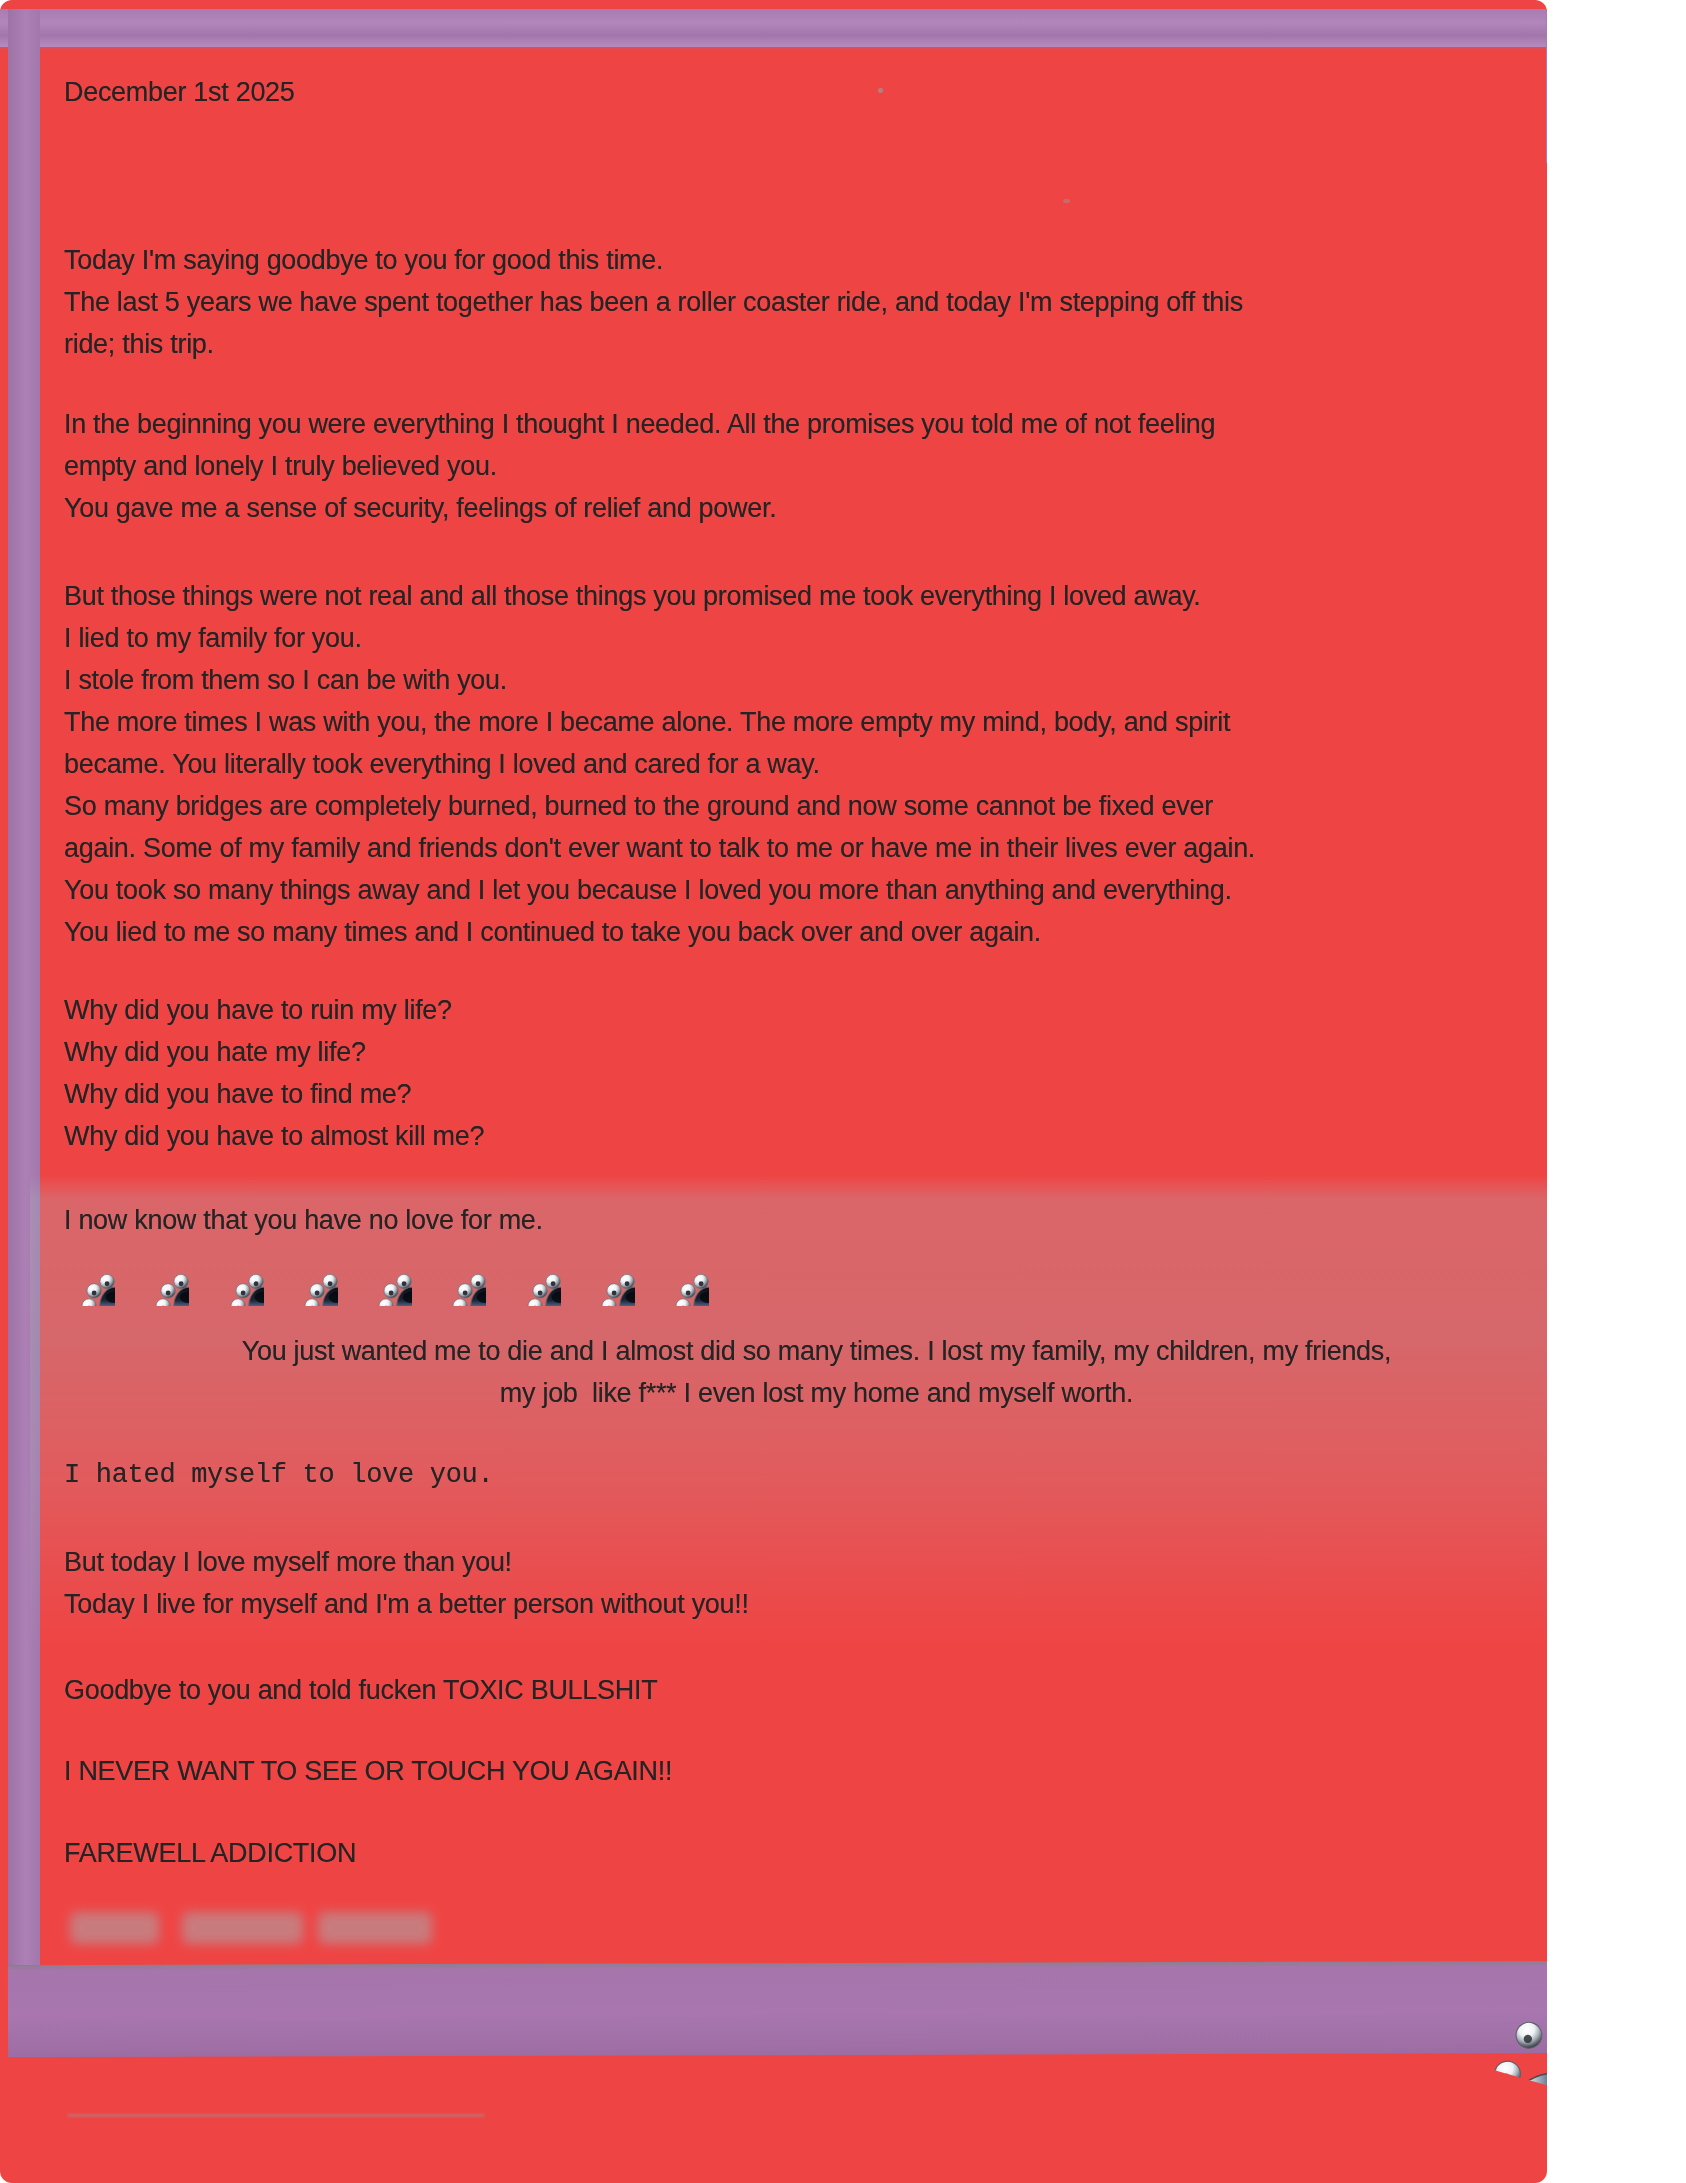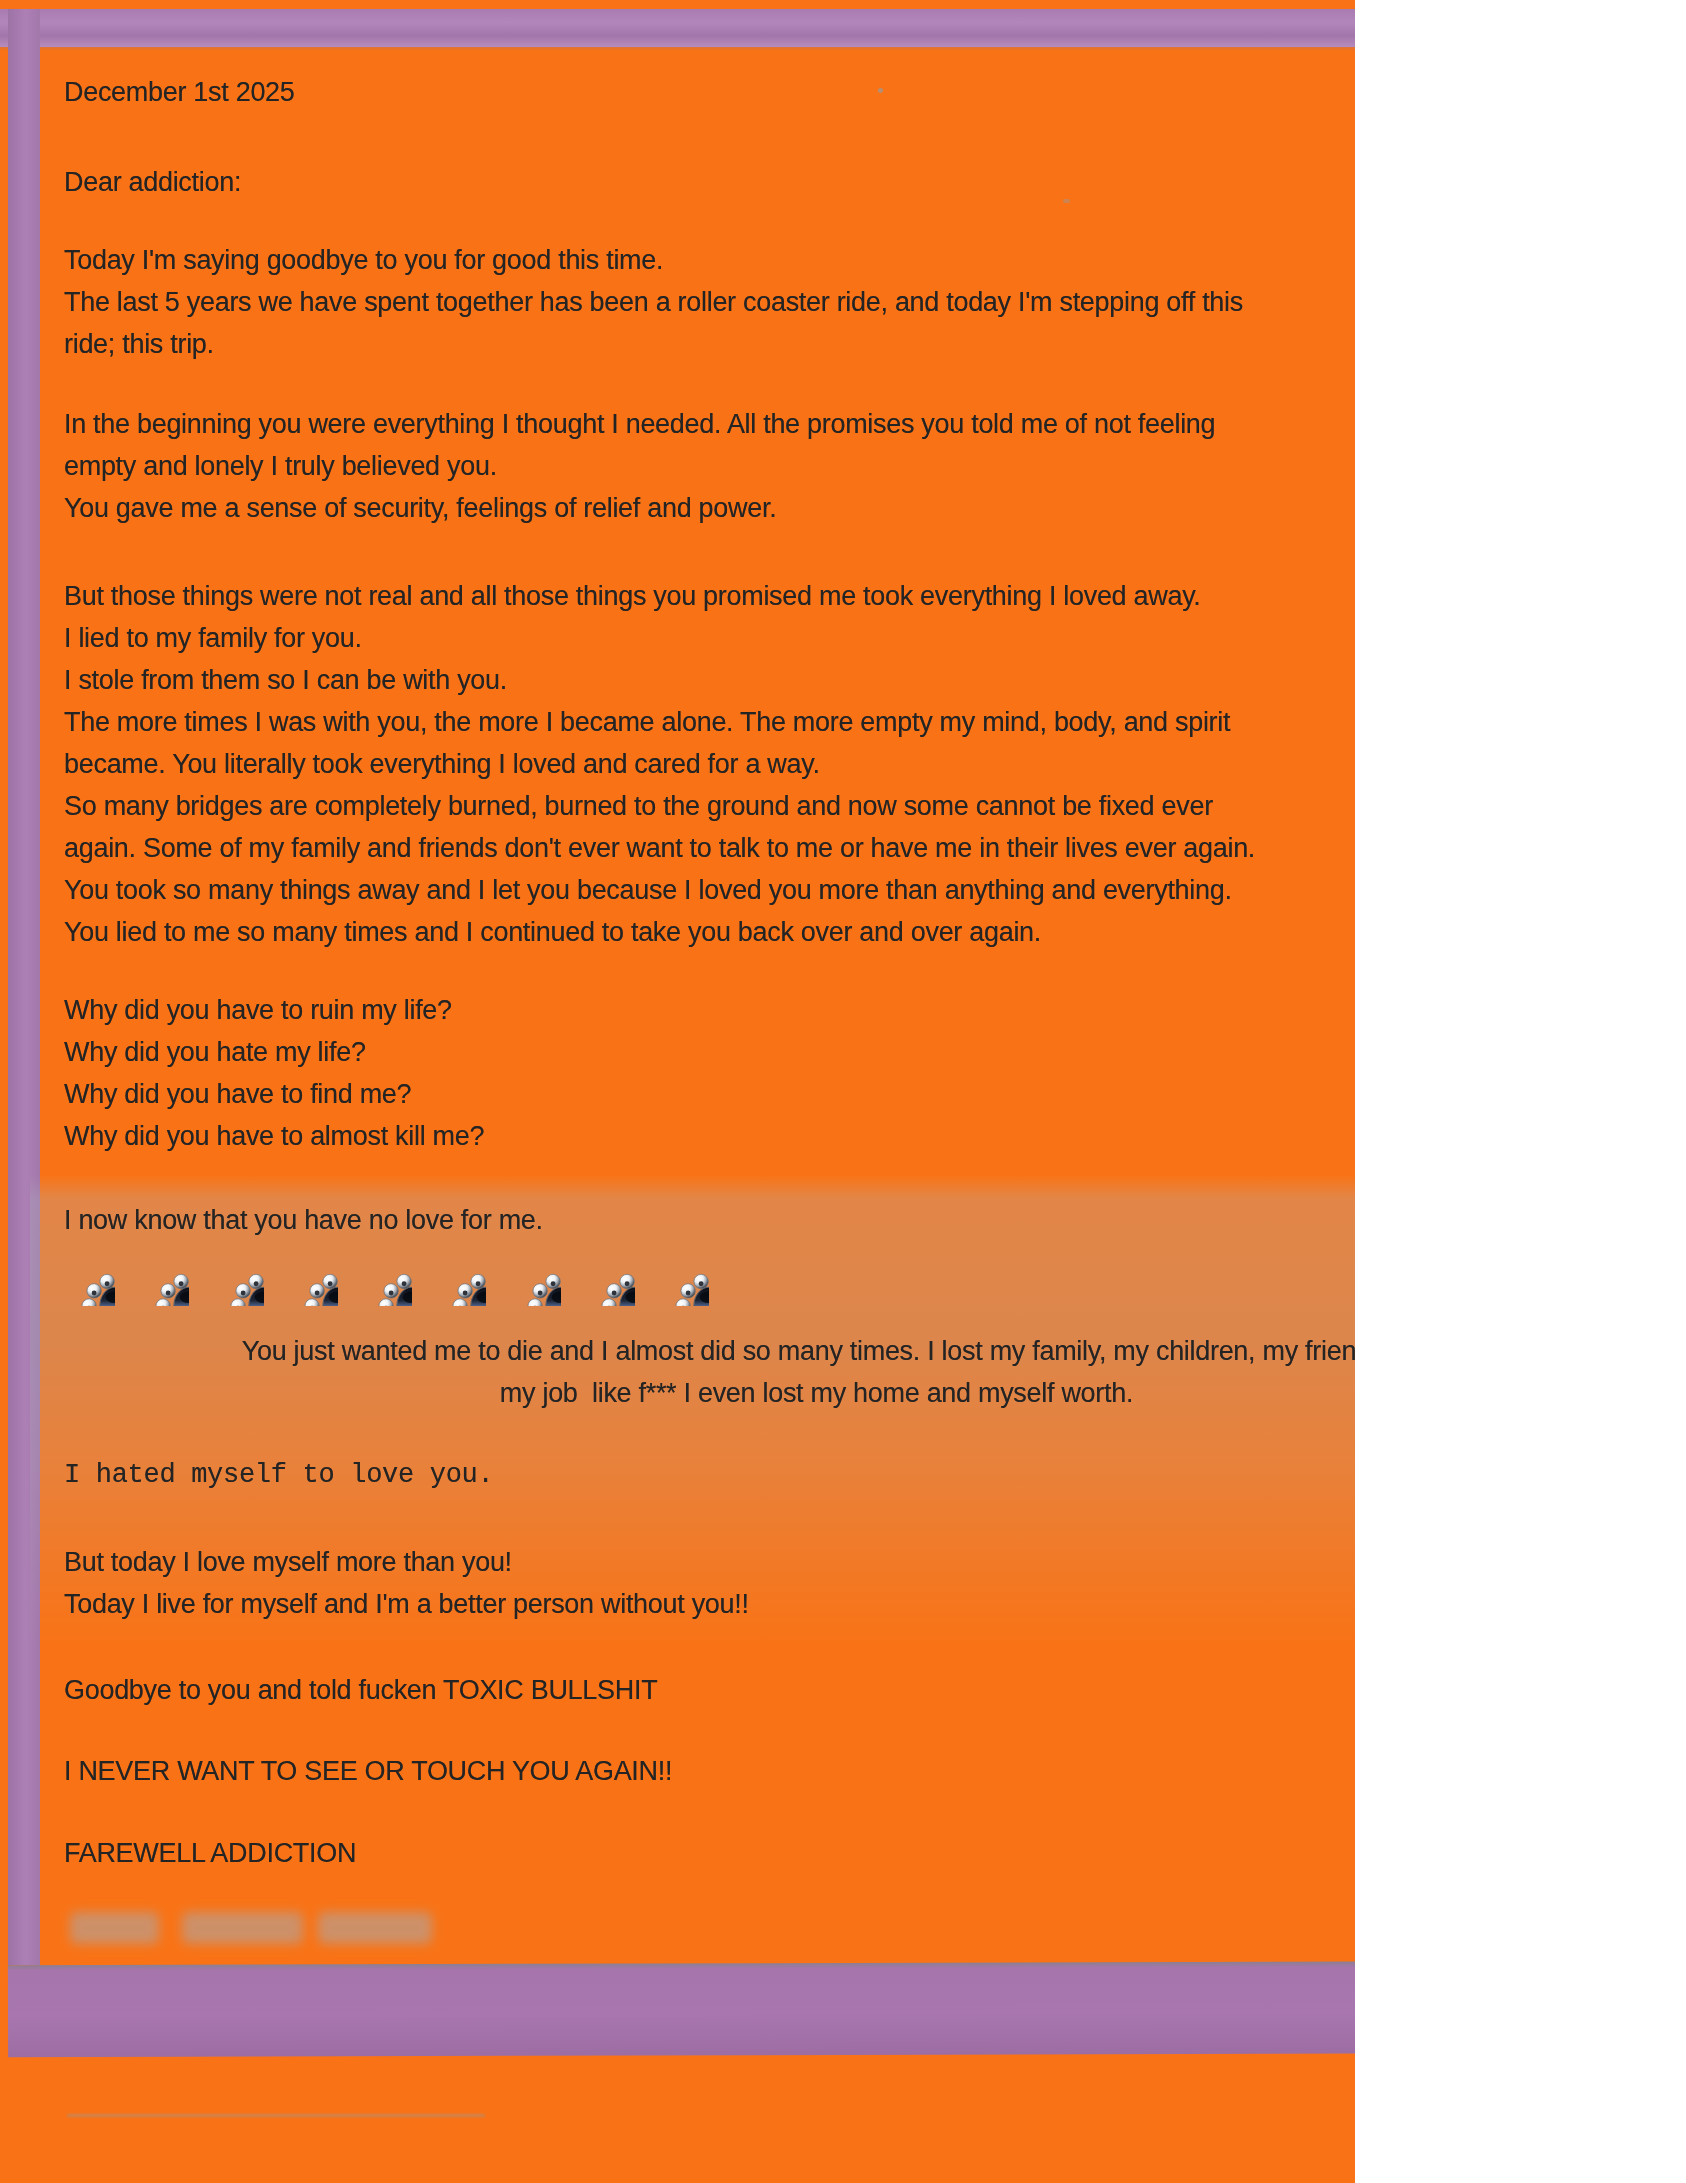--- a/index.html
+++ b/index.html
@@ -1,21 +1,22 @@
 <!DOCTYPE html>
 <html style="font-size:12px"><head>
 <meta charset="utf-8">
 <style>
   html,body{margin:0;padding:0;background:#ffffff;}
   .page{
     position:relative;
-    width:1355px;height:2183px;
-    background:#f97316;
+    width:1547px;height:2183px;
+    background:#ef4444;
     overflow:hidden;
     font-family:"Liberation Sans","DejaVu Sans",sans-serif;
+    border-radius:12px;
   }
   
   .band{position:absolute;background:#a87bb0;}
   .band-top{
     left:0;top:9px;width:1687px;height:38px;
     background:linear-gradient(180deg,#a97cb1 0%,#b286ba 35%,#a276aa 70%,#b68bbd 100%);
     box-shadow:0 2.3px 3px rgba(150,120,150,.35);
   }
   .band-left{
     left:7.6px;top:9px;width:32px;height:1956px;
@@ -241,21 +242,20 @@
   <div class="band band-bottom"></div>
 
   <div class="shade"></div>
   <div class="scanline"></div>
   <div class="speck s1"></div>
   <div class="speck s2"></div>
   <div class="speck s3"></div>
   <div class="speck s4"></div>
 
   <div class="text date">December 1st 2025</div>
-  <div class="text salutation">Dear addiction:</div>
   <div class="text para0">Today I'm saying goodbye to you for good this time.
 The last 5 years we have spent together has been a roller coaster ride, and today I'm stepping off this
 ride; this trip.</div>
   <div class="text para1">In the beginning you were everything I thought I needed. All the promises you told me of not feeling
 empty and lonely I truly believed you.
 You gave me a sense of security, feelings of relief and power.</div>
   <div class="text para2">But those things were not real and all those things you promised me took everything I loved away.
 I lied to my family for you.
 I stole from them so I can be with you.
 The more times I was with you, the more I became alone. The more empty my mind, body, and spirit

